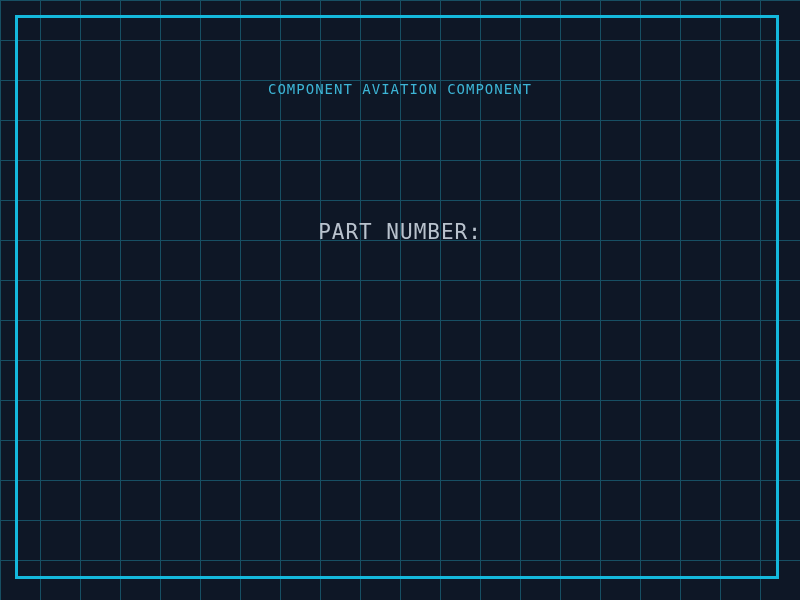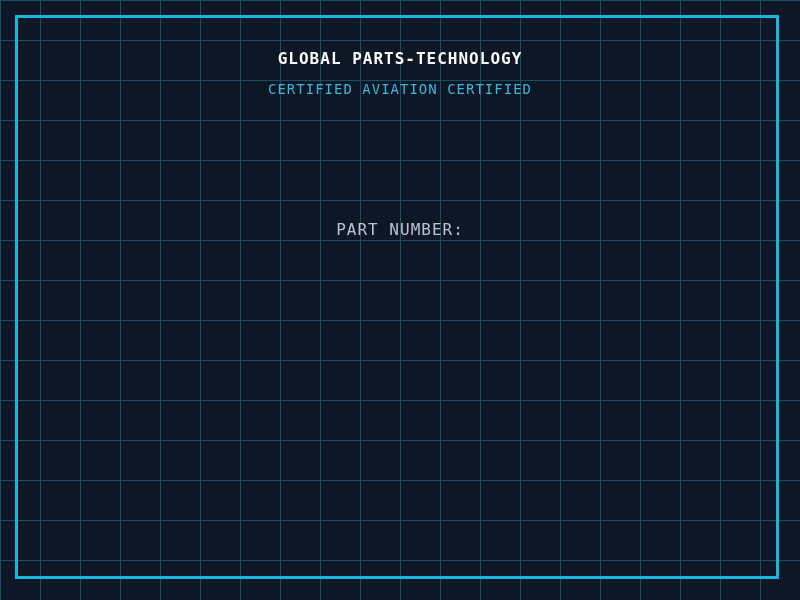--- a/index.html
+++ b/index.html
@@ -45,21 +45,21 @@
     color: #fafafa;
   }
   .subtitle {
     top: 81px;
     font-size: 14px;
     letter-spacing: 1px;
     color: #3db5d6;
   }
   .part-label {
     top: 220px;
-    font-size: 16px;
+    font-size: 21px;
     letter-spacing: 1px;
     color: #b9c2cd;
   }
   .part-number {
     top: 252px;
     font-size: 76px;
     font-weight: bold;
     line-height: 1;
     letter-spacing: 0;
     color: #27b3d9;
@@ -71,21 +71,20 @@
     color: #e9edf0;
   }
 </style>
 </head>
 <body>
 
 <div class="page">
 
   <div class="frame"></div>
 
-  <div class="txt title" style="color: rgb(250, 250, 250);">GLOBAL PARTS-TECHNOLOGY</div>
 
-  <div class="txt subtitle" style="color: rgb(61, 181, 214);">CERTIFIED AVIATION CERTIFIED</div>
+  <div class="txt subtitle" style="color: rgb(61, 181, 214);">COMPONENT AVIATION COMPONENT</div>
 
   <div class="txt part-label" style="color: rgb(185, 194, 205);">PART NUMBER:</div>
 
 
 
 </div>
 
 </body></html>

